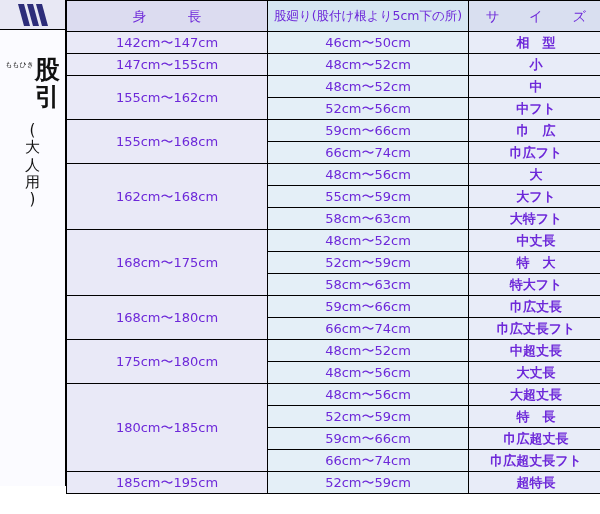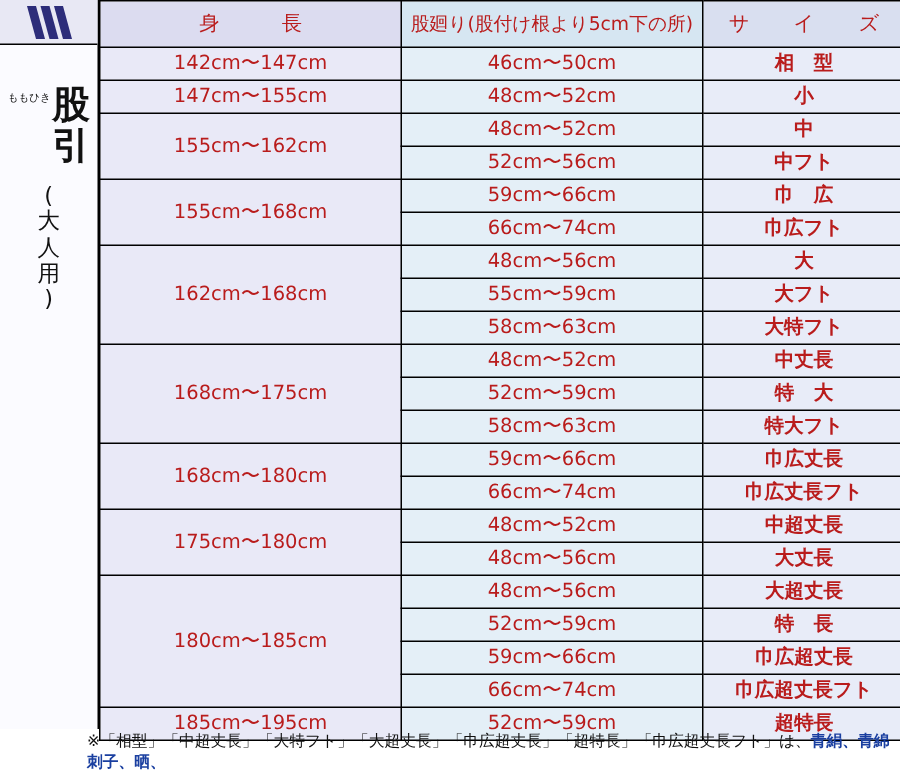--- a/index.html
+++ b/index.html
@@ -103,21 +103,21 @@
   table {
     border-collapse: collapse;
     width: 534px;
     table-layout: fixed;
   }
   th, td {
     border: 1px solid #000;
     text-align: center;
     font-family: "DejaVu Sans", sans-serif;
     font-size: 13px;
-    color: #b91c1c;
+    color: #6d28d9;
     padding: 0;
     height: 21px;
     line-height: 21px;
     white-space: nowrap;
   }
   thead th {
     height: 30px;
     line-height: 30px;
     font-weight: normal;
     font-size: 13.5px;
@@ -279,18 +279,14 @@
           </tr>
           <tr>
             <td class="c-mitake" rowspan="1">185cm〜195cm</td>
             <td class="c-mata">52cm〜59cm</td>
             <td class="c-size bold">超特長</td>
           </tr>
         </tbody>
     </table>
   </div>
 
-  <div class="note">
-    <span>※「相型」「中超丈長」「大特フト」「大超丈長」「巾広超丈長」「超特長」「巾広超丈長フト」は、</span><b>青絹、青綿刺子、晒、</b><br>
-    
-  </div>
 
 </div>
 
 </body></html>

